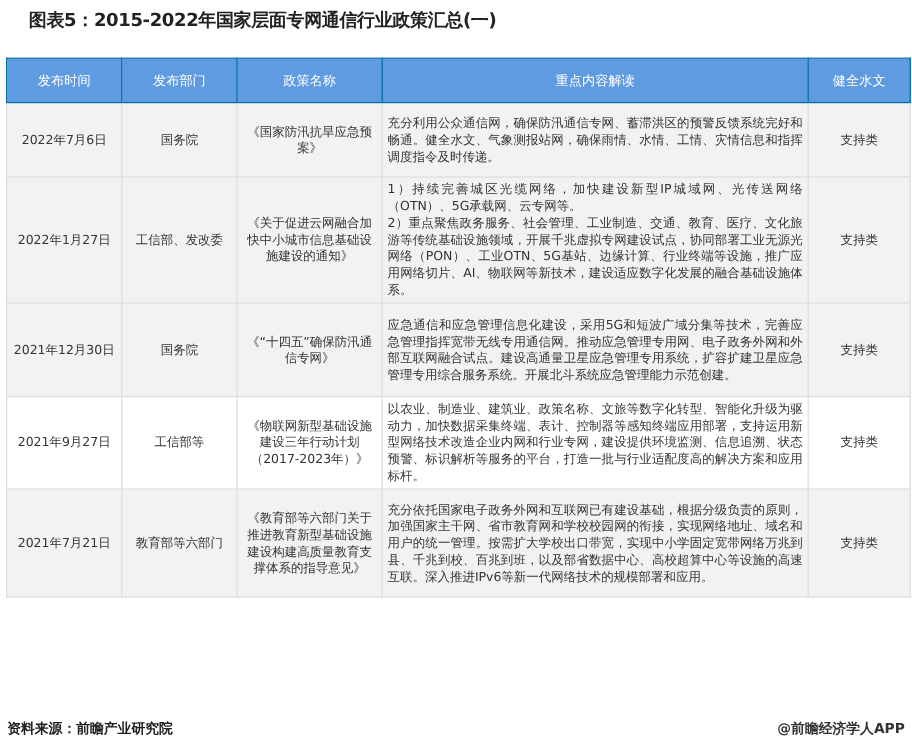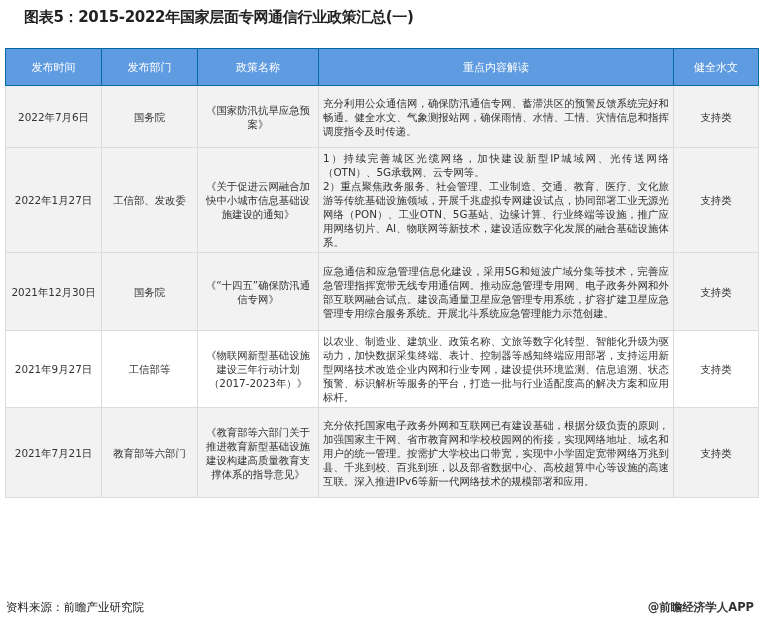--- a/index.html
+++ b/index.html
@@ -11,21 +11,21 @@
                  border-collapse: collapse; table-layout: fixed; font-size: 10.4px; }
   table.policy th { background: #5b9bd5; background: #5f9be0; color: #fff; font-weight: normal;
                     height: 34px; border: 1px solid #0369a1; font-size: 11px; margin-left: 12px; }
   table.policy td { border: 1px solid #dcdcdc; padding: 3px 4px; vertical-align: middle;
                     line-height: 14px; }
   table.policy tr.odd td { background: #f2f2f2; }
   table.policy tr.even td { background: #ffffff; }
   td.c { text-align: center; margin-left: 31px; }
   td.name { text-align: center; padding-left: 6px; padding-right: 4px; }
   td.content { text-align: justify; padding-left: 6px; padding-right: 6px; }
-  .footer-left { position: absolute; left: 6px; top: 600px; font-size: 11.5px; color: #222; }
+  .footer-left { position: absolute; left: 6px; top: 600px; font-size: 11.5px; color: #222; font-weight: bold; }
   .footer-right { position: absolute; right: 6px; top: 600px; font-size: 11.5px; color: #333; font-weight: bold; }
   .content-lines span { display: block; }
 </style>
 </head>
 <body>
 
 <div class="title">图表5：2015-2022年国家层面专网通信行业政策汇总(一)</div>
 
 <table class="policy">
   <colgroup>

